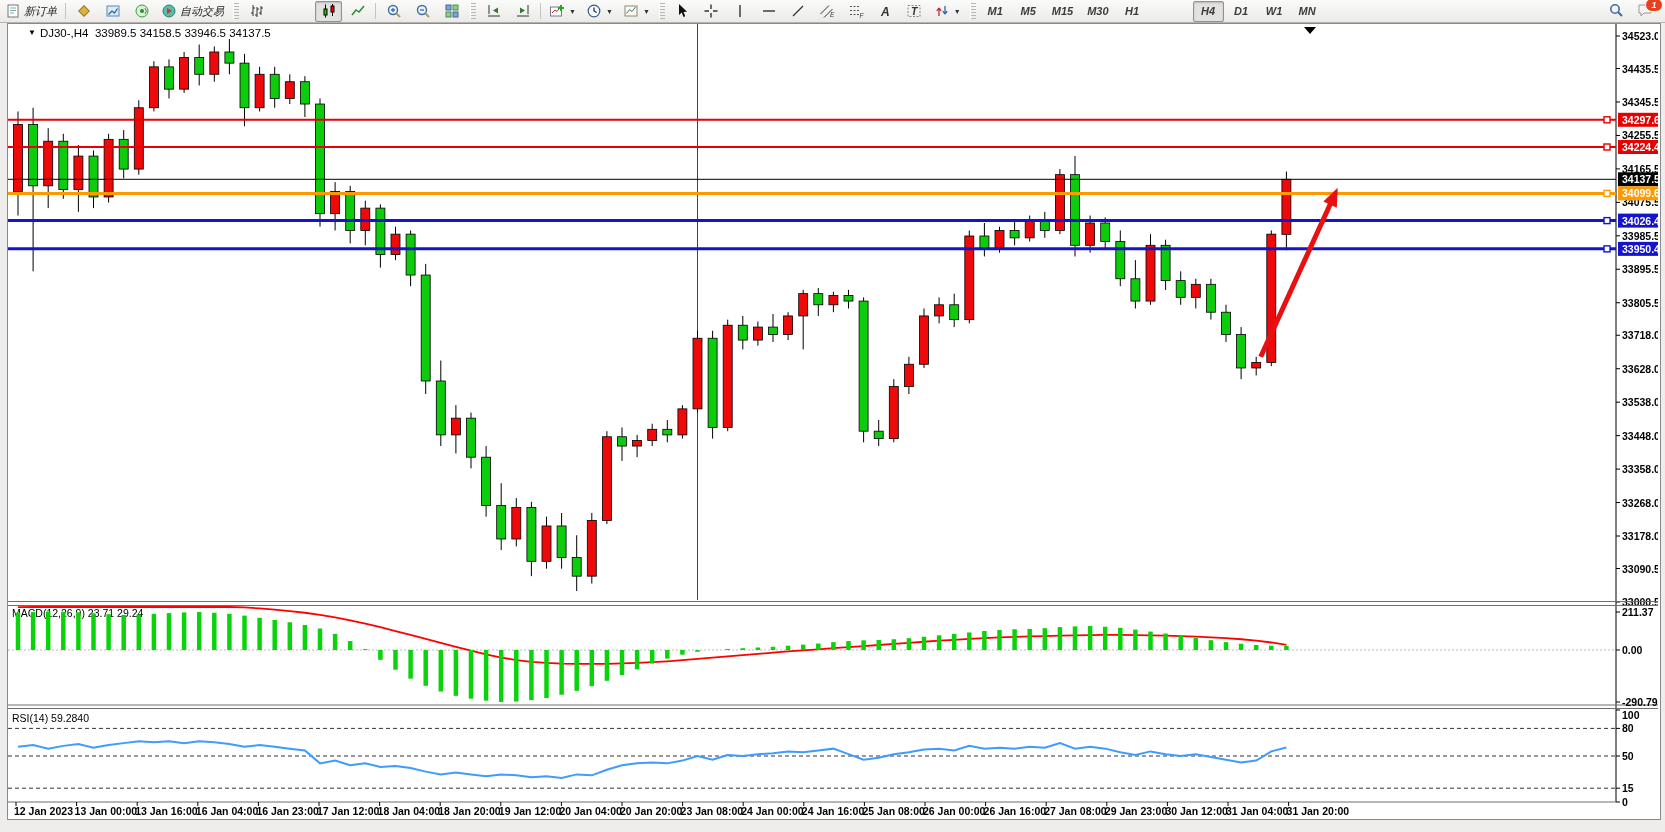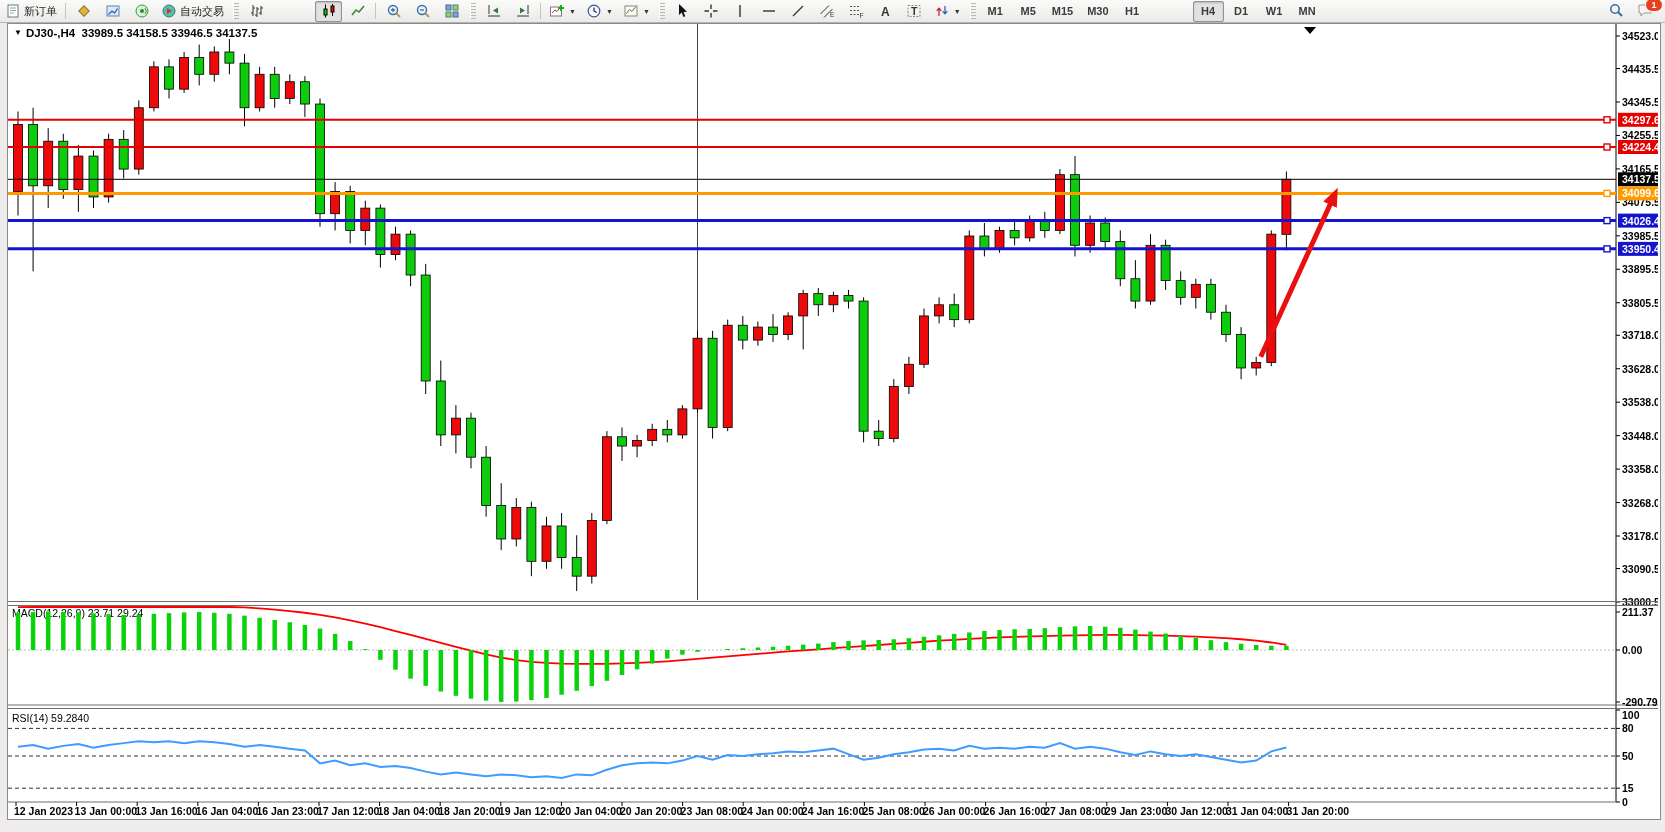--- a/index.html
+++ b/index.html
@@ -1,37 +1,37 @@
 <!DOCTYPE html>
 <html><head>
 <meta charset="utf-8">
 <style>
   html,body{margin:0;padding:0;width:1665px;height:832px;background:#eeedeb;overflow:hidden;
     font-family:"Liberation Sans",sans-serif;-webkit-font-smoothing:antialiased;}
   .toolbar{position:absolute;left:0;top:0;width:1665px;height:22px;
     background:linear-gradient(#fbfbfa,#ebeae8);border-bottom:1px solid #b5b3ae;
     display:flex;align-items:center;font-size:11px;color:#222;}
   .tb-btn{height:19px;min-width:19px;display:inline-flex;align-items:center;justify-content:center;
-    gap:3px;padding:0 3px;margin:0 1px;border:1px solid transparent;border-radius:2px;cursor:default;}
+    gap:3px;padding:0 3px;margin:0 1px;border:1px solid transparent;border-radius:2px;cursor:default;font-style:italic;}
   .tb-btn.active{border-color:#8f9296;background:#e3e2e0;box-shadow:inset 0 1px 2px rgba(0,0,0,.18);margin-left:44px;}
   .tb-btn .lbl{white-space:nowrap;}
   .tb-btn .caret{font-size:7px;color:#333;margin-left:1px;}
   .tb-sep{width:1px;height:16px;background:#c6c4c0;margin:0 3px;}
   .tb-grip{width:5px;height:16px;margin:0 3px 0 4px;
     background:repeating-linear-gradient(to bottom,#b9b7b3 0 1px,transparent 1px 3px);
     border-left:1px solid #fff;}
   .tb-right{margin-left:auto;display:flex;align-items:center;padding-right:6px;}
   .tf-btn{color:#3c3c3c;font-weight:700;padding:0 5px;}
   .chat-wrap{position:relative;}
   .badge{position:absolute;top:-4px;right:-6px;min-width:12px;height:12px;border-radius:7px;
     background:#e8401c;color:#fff;font-size:9px;font-weight:700;display:flex;align-items:center;
     justify-content:center;padding:0 2px;border:1px solid #fff;}
   .chart-window{position:absolute;left:7px;top:23px;width:1652px;height:795px;background:#ffffff;
     border:1px solid #8a8a8a;}
-  .chart-title{position:absolute;left:6px;top:3px;font-size:11.5px;font-weight:700;color:#000;z-index:5;}
+  .chart-title{position:absolute;left:20px;top:3px;font-size:11.5px;font-weight:400;color:#000;z-index:5;}
   .chart-title .tri{font-size:8px;vertical-align:2px;margin-right:4px;}
   #chart-svg{position:absolute;left:0;top:0;}
   svg text{font-family:"Liberation Sans",sans-serif;}
 </style>
 </head>
 <body>
 
 <div class="toolbar" id="toolbar">
   <span class="tb-btn">
       <span style="display: inline-flex;">

